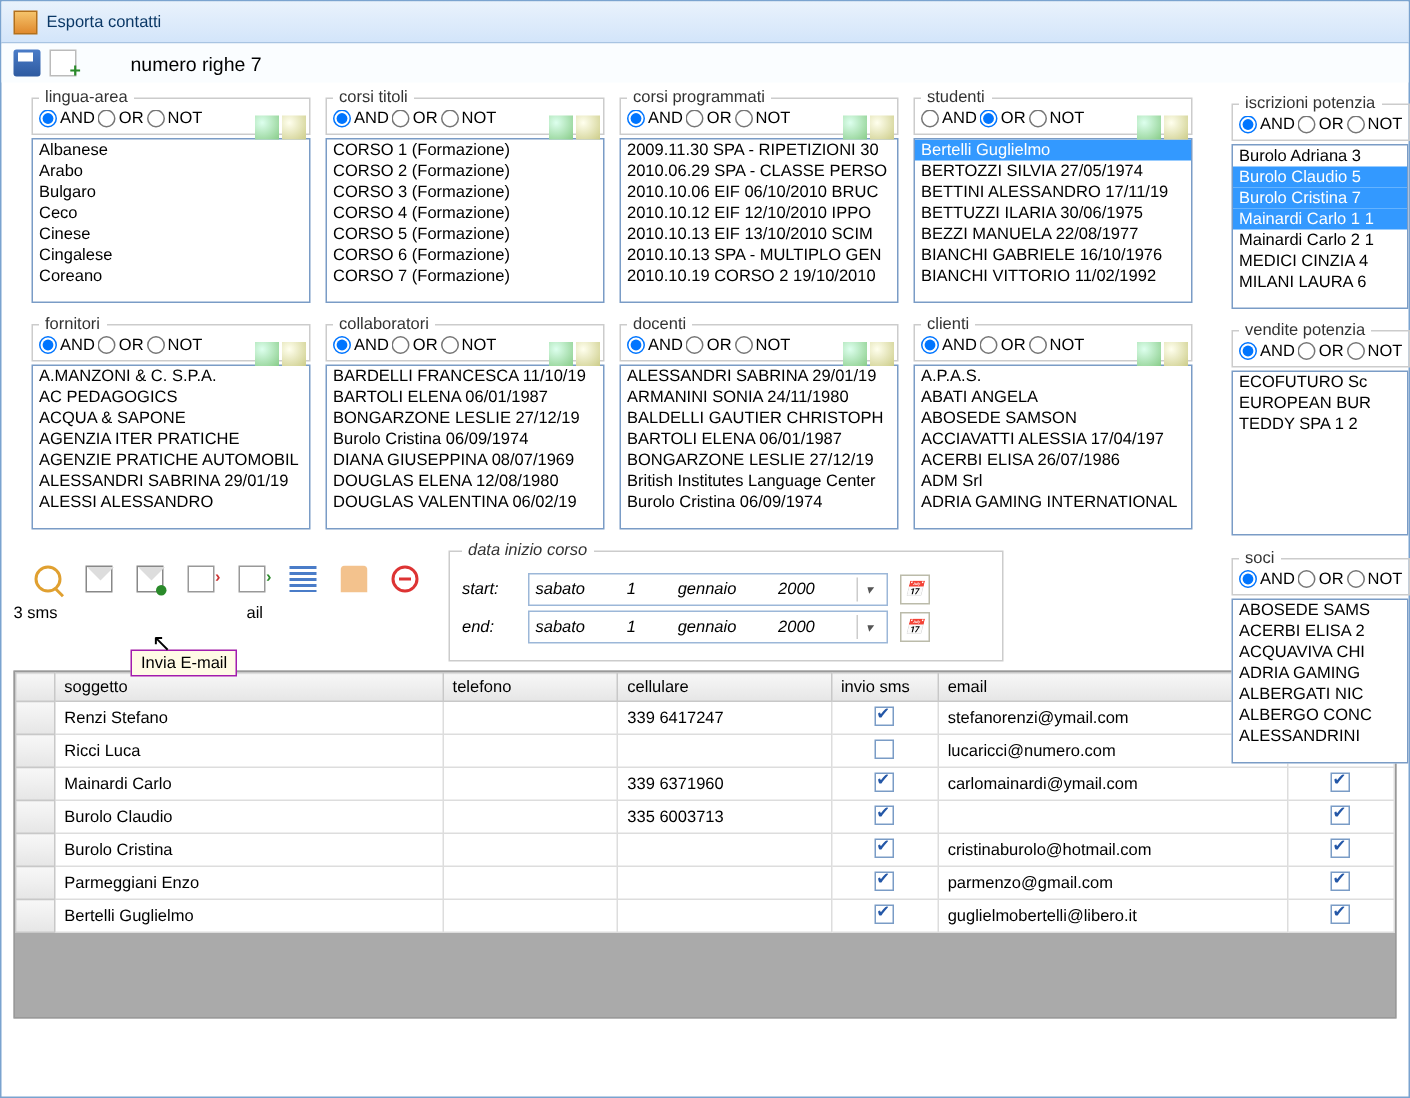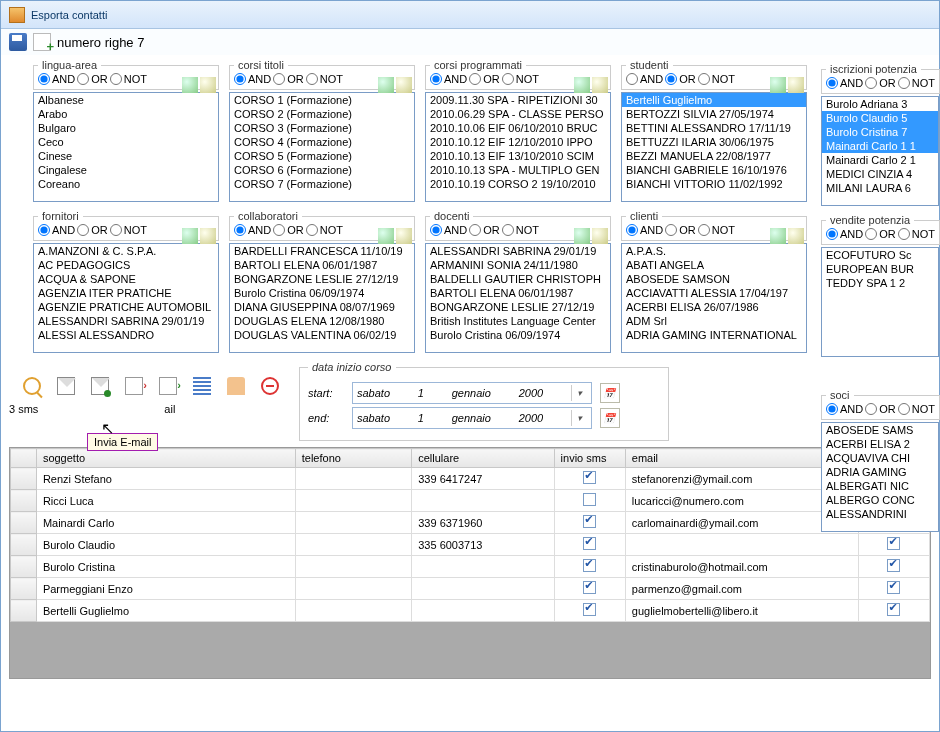--- a/index.html
+++ b/index.html
@@ -7,22 +7,22 @@
   .window { width: 940px; height: 732px; border: 1px solid #7aa3cf; background: #fff; position: relative; }
   .titlebar { height: 28px; background: linear-gradient(#e9f2fc,#d3e5fa); display: flex; align-items: center; padding: 0 8px; border-bottom: 1px solid #a8c4e2; }
   .titlebar .appicon { width: 16px; height: 16px; background: linear-gradient(#f5c36b,#e08a2e); border: 1px solid #b3701b; margin-right: 6px; }
   .titlebar span { color: #0b3866; }
   .toolbar-top { height: 26px; display: flex; align-items: center; padding: 2px 8px; gap: 6px; background:#fafdff;}
   .icon-btn { width: 18px; height: 18px; display: inline-block; }
   .save-icon { background: linear-gradient(#4a7cc8,#2e5aa0); border-radius: 2px; position:relative;}
   .save-icon::after{content:'';position:absolute;left:3px;top:2px;width:10px;height:6px;background:#fff;}
   .new-icon { border: 1px solid #bbb; background:#fff; position:relative;}
   .new-icon::after{content:'+';position:absolute;right:-4px;bottom:-4px;color:#2a8a2a;font-weight:bold;font-size:13px;}
-  .rowcount { font-size: 13px; }
-  .filters-area { padding: 4px 8px 0 20px; margin-left: 12px; }
+  .rowcount { margin-left: 30px; font-size: 13px; }
+  .filters-area { padding: 4px 8px 0 20px; }
   .filter-row { display: flex; gap: 10px; margin-bottom: 8px; }
   .filter-box { flex: 0 0 186px; }
   .filter-box.cut { flex:0 0 117px; }
   fieldset { border: 1px solid #ccc; padding: 2px 4px 4px 4px; position:relative;}
   legend { padding: 0 4px; color: #333; }
   .radios { display: flex; align-items: center; gap: 2px; font-size:11px; white-space:nowrap;}
   .radios label { display: flex; align-items: center; gap: 2px; }
   .radios input[type=radio]{ width:12px;height:12px;}
   .filter-icons { position:absolute; right:2px; top:6px; display:flex; gap:2px;}
   .wand { width:16px;height:16px;display:inline-block;}
@@ -523,21 +523,21 @@
               <span>NOT</span>
             </label>
           </div>
         </fieldset>
         <div class="listbox">
           <div class="item">ECOFUTURO Sc</div>
           <div class="item">EUROPEAN BUR</div>
           <div class="item">TEDDY SPA  1 2</div>
         </div>
       </div>
-      <div class="filter-box cut" style="margin-top: 32px;">
+      <div class="filter-box cut" style="margin-top: 9px;">
         <fieldset>
           <legend>soci</legend>
           <div class="radios">
             <label>
               <input type="radio" name="r-soci" checked="" style="">
               <span>AND</span>
             </label>
             <label>
               <input type="radio" name="r-soci" style="">
               <span>OR</span>

